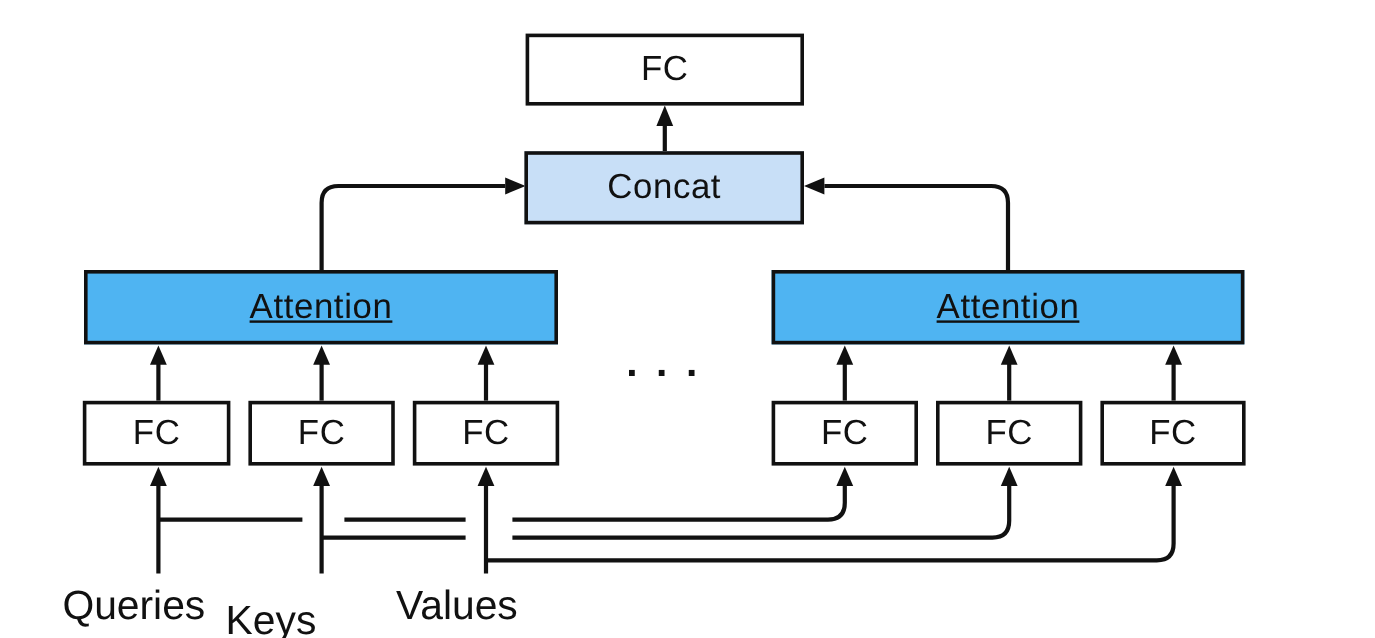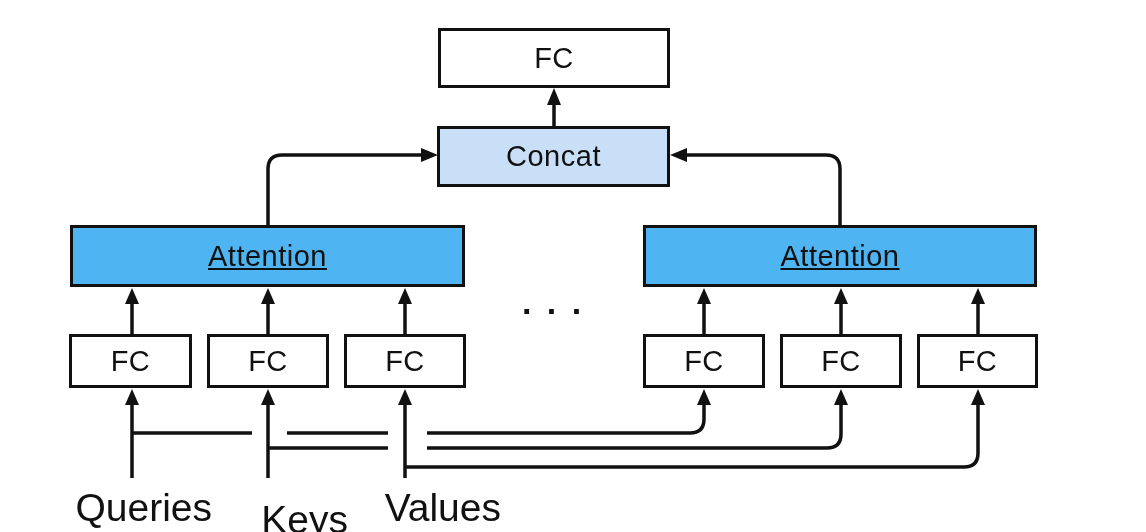--- a/index.html
+++ b/index.html
@@ -30,22 +30,22 @@
     font-size:29px;
     letter-spacing:0.5px;
     line-height:1;
   }
   .node.fc{background:var(--fc-fill);justify-content:center;}
   .node.concat{background:var(--concat-fill);border-width:3.5px;}
   .node.attention{background:var(--attention-fill);border-width:3.5px;text-decoration:underline;}
   .io-label{
     position:absolute;
     width:160px;
-    text-align:right;
-    font-size:39px;
+    text-align:left;
+    font-size:34px;
     line-height:1;
   }
   .ellipsis{
     position:absolute;
     left:493px;top:282px;width:120px;height:40px;
     text-align:center;
     font-size:34px;font-weight:bold;
     letter-spacing:3px;
     line-height:40px;
   }
@@ -151,15 +151,15 @@
     <span>FC</span>
   </div>
   <div class="node fc" style="left:917px;top:334px;width:121px;height:54px;">
     <span>FC</span>
   </div>
 
   <div class="ellipsis">. . .</div>
 
   <div class="io-label" style="left:52px;top:488px;">Queries</div>
   <div class="io-label" style="left:188px;top:500px;">Keys</div>
-  <div class="io-label" style="left:341px;top:488px;">Values</div>
+  <div class="io-label" style="left:330px;top:488px;">Values</div>
 
 </div>
 
 </body></html>

